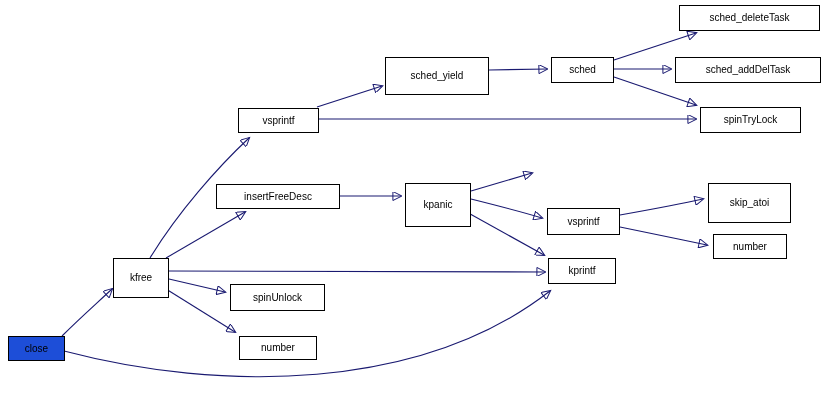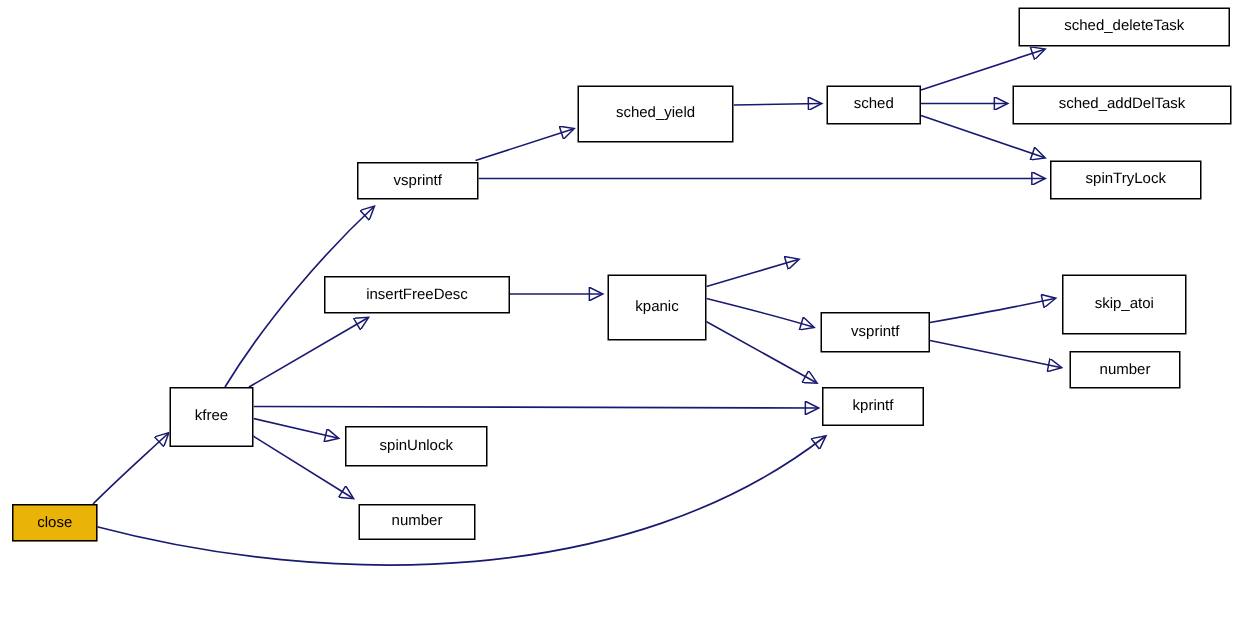--- a/index.html
+++ b/index.html
@@ -35,21 +35,21 @@
     color: #000000;
     font-size: 10px;
     display: flex;
     align-items: center;
     justify-content: center;
     white-space: nowrap;
     cursor: pointer;
     line-height: 1;
   }
   .node.root {
-    background: #eab308;
+    background: #1d4ed8;
     cursor: default;
     text-align: right;
   }
 </style>
 </head>
 <body>
 
 <div class="canvas">
 
   <svg class="edges" width="827" height="417" viewBox="0 0 827 417" xmlns="http://www.w3.org/2000/svg">

